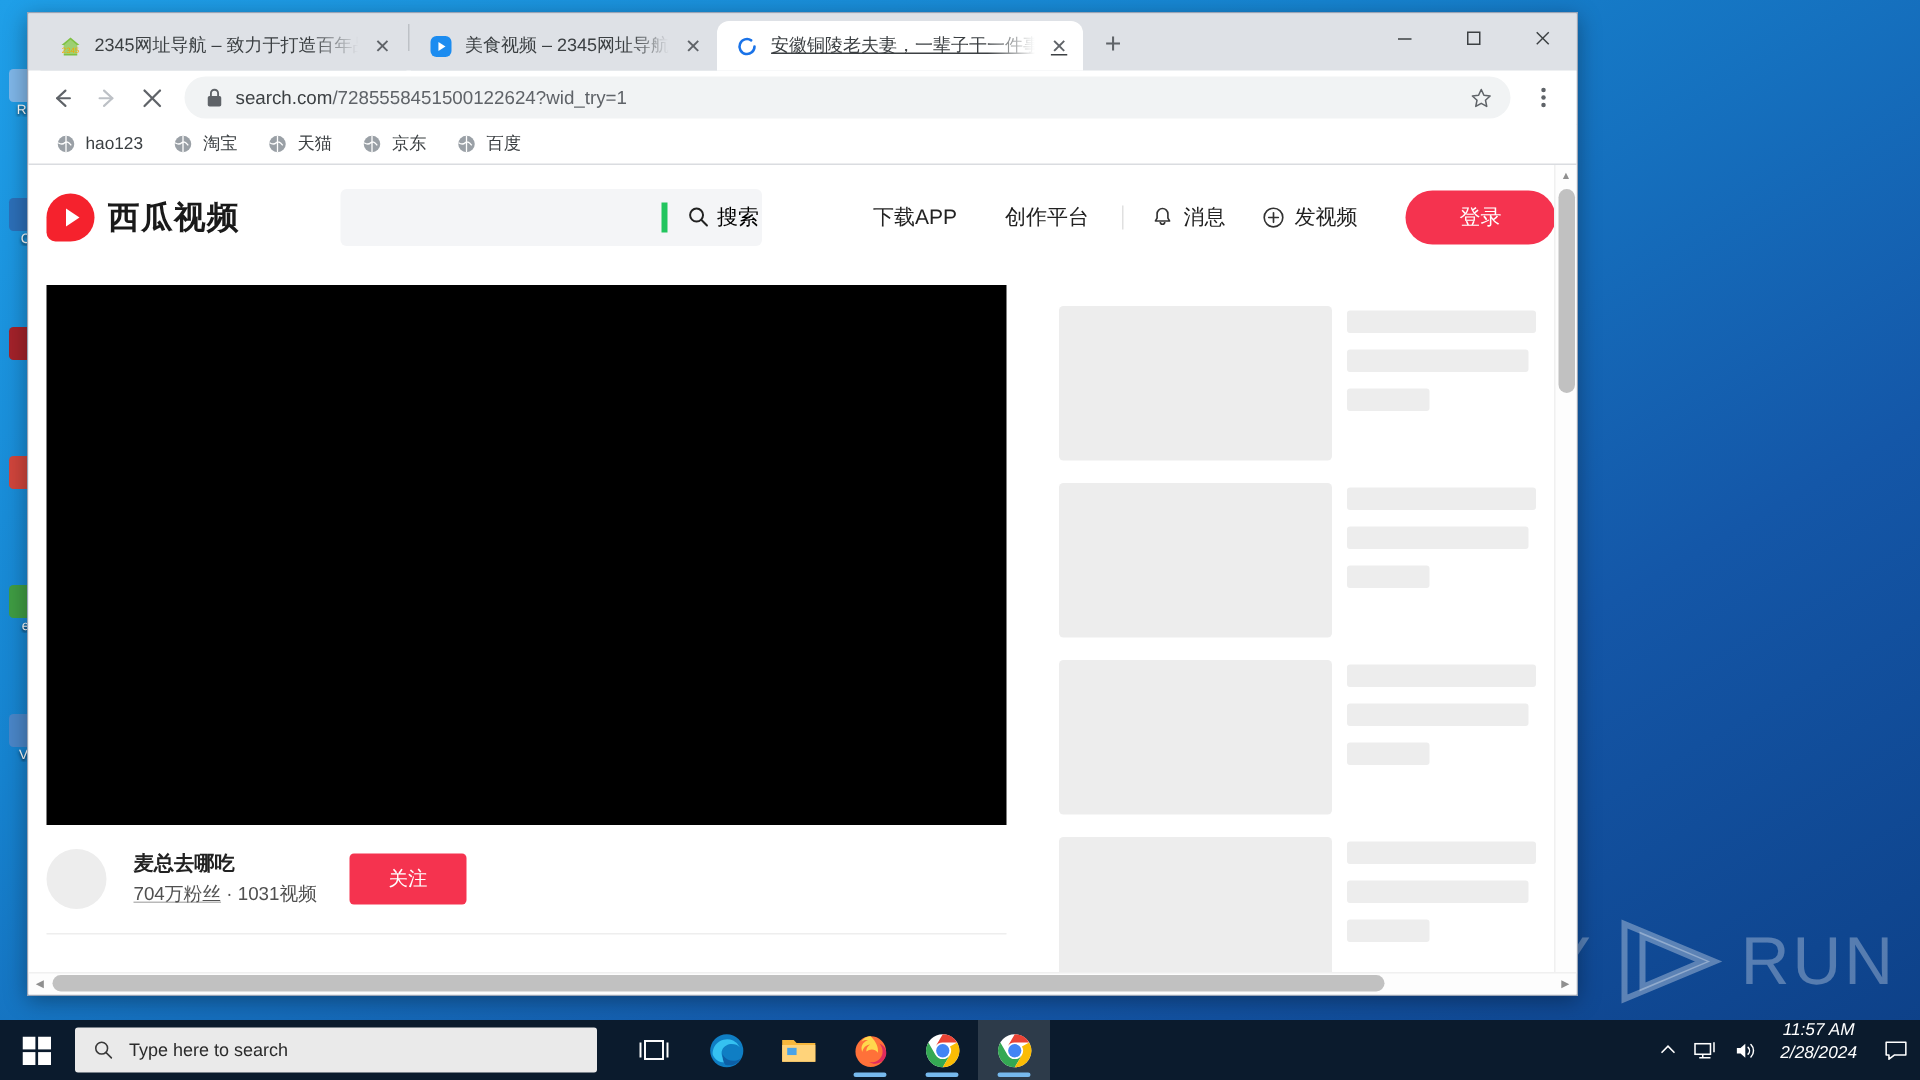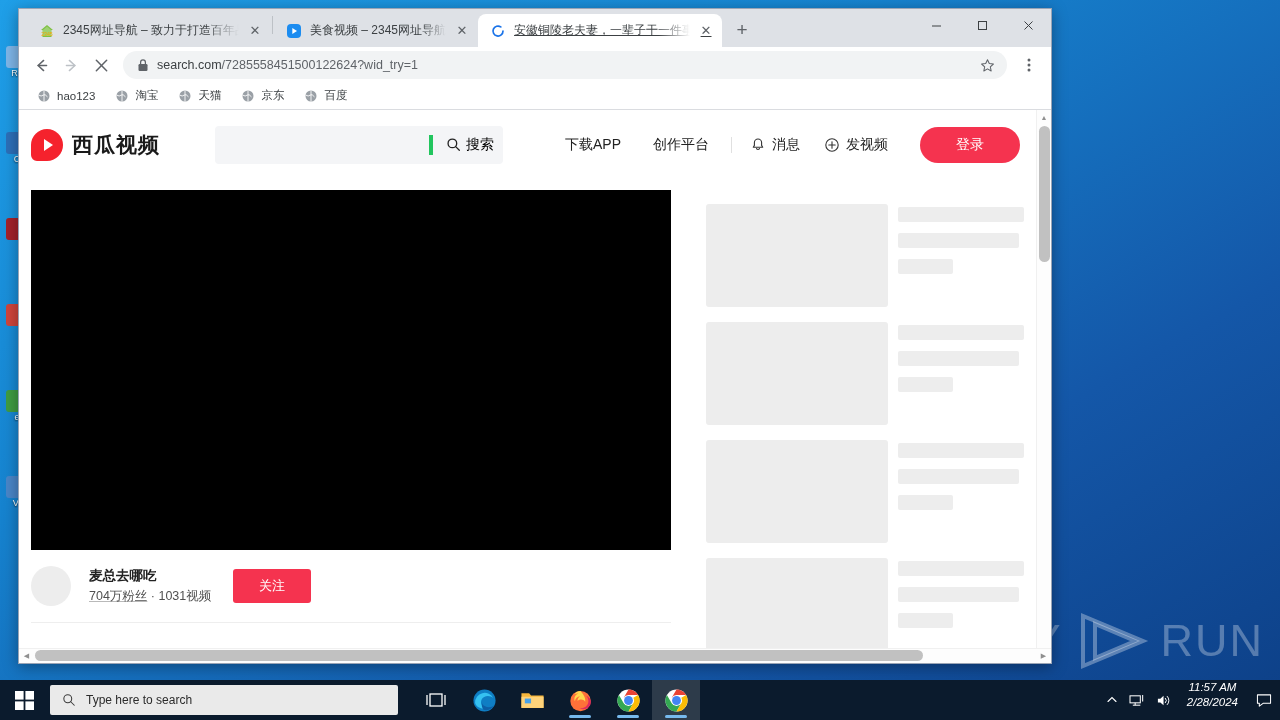--- a/index.html
+++ b/index.html
@@ -134,21 +134,21 @@
     flex: 1 1 auto; position: relative; background: #fff; overflow: hidden;
     display: flex;
   }
   .pagearea {
     flex: 1 1 auto; position: relative; overflow: hidden; background: #fff;
   }
 
   
   .site-header {
     height: 70px; display: flex; align-items: center;
-    padding: 0 16px 0 12px; gap: 0;
+    padding: 0 16px 0 12px; gap: 12px;
     background: #fff;
   }
   .logo { display: flex; align-items: center; gap: 9px; flex: 0 0 auto; }
   .logo-mark {
     width: 32px; height: 32px; border-radius: 50% 50% 50% 6px;
     background: #f5222d; position: relative; transform: rotate(0deg);
     display: flex; align-items: center; justify-content: center;
   }
   .logo-mark::after {
     content: ""; width: 0; height: 0; margin-left: 2px;

